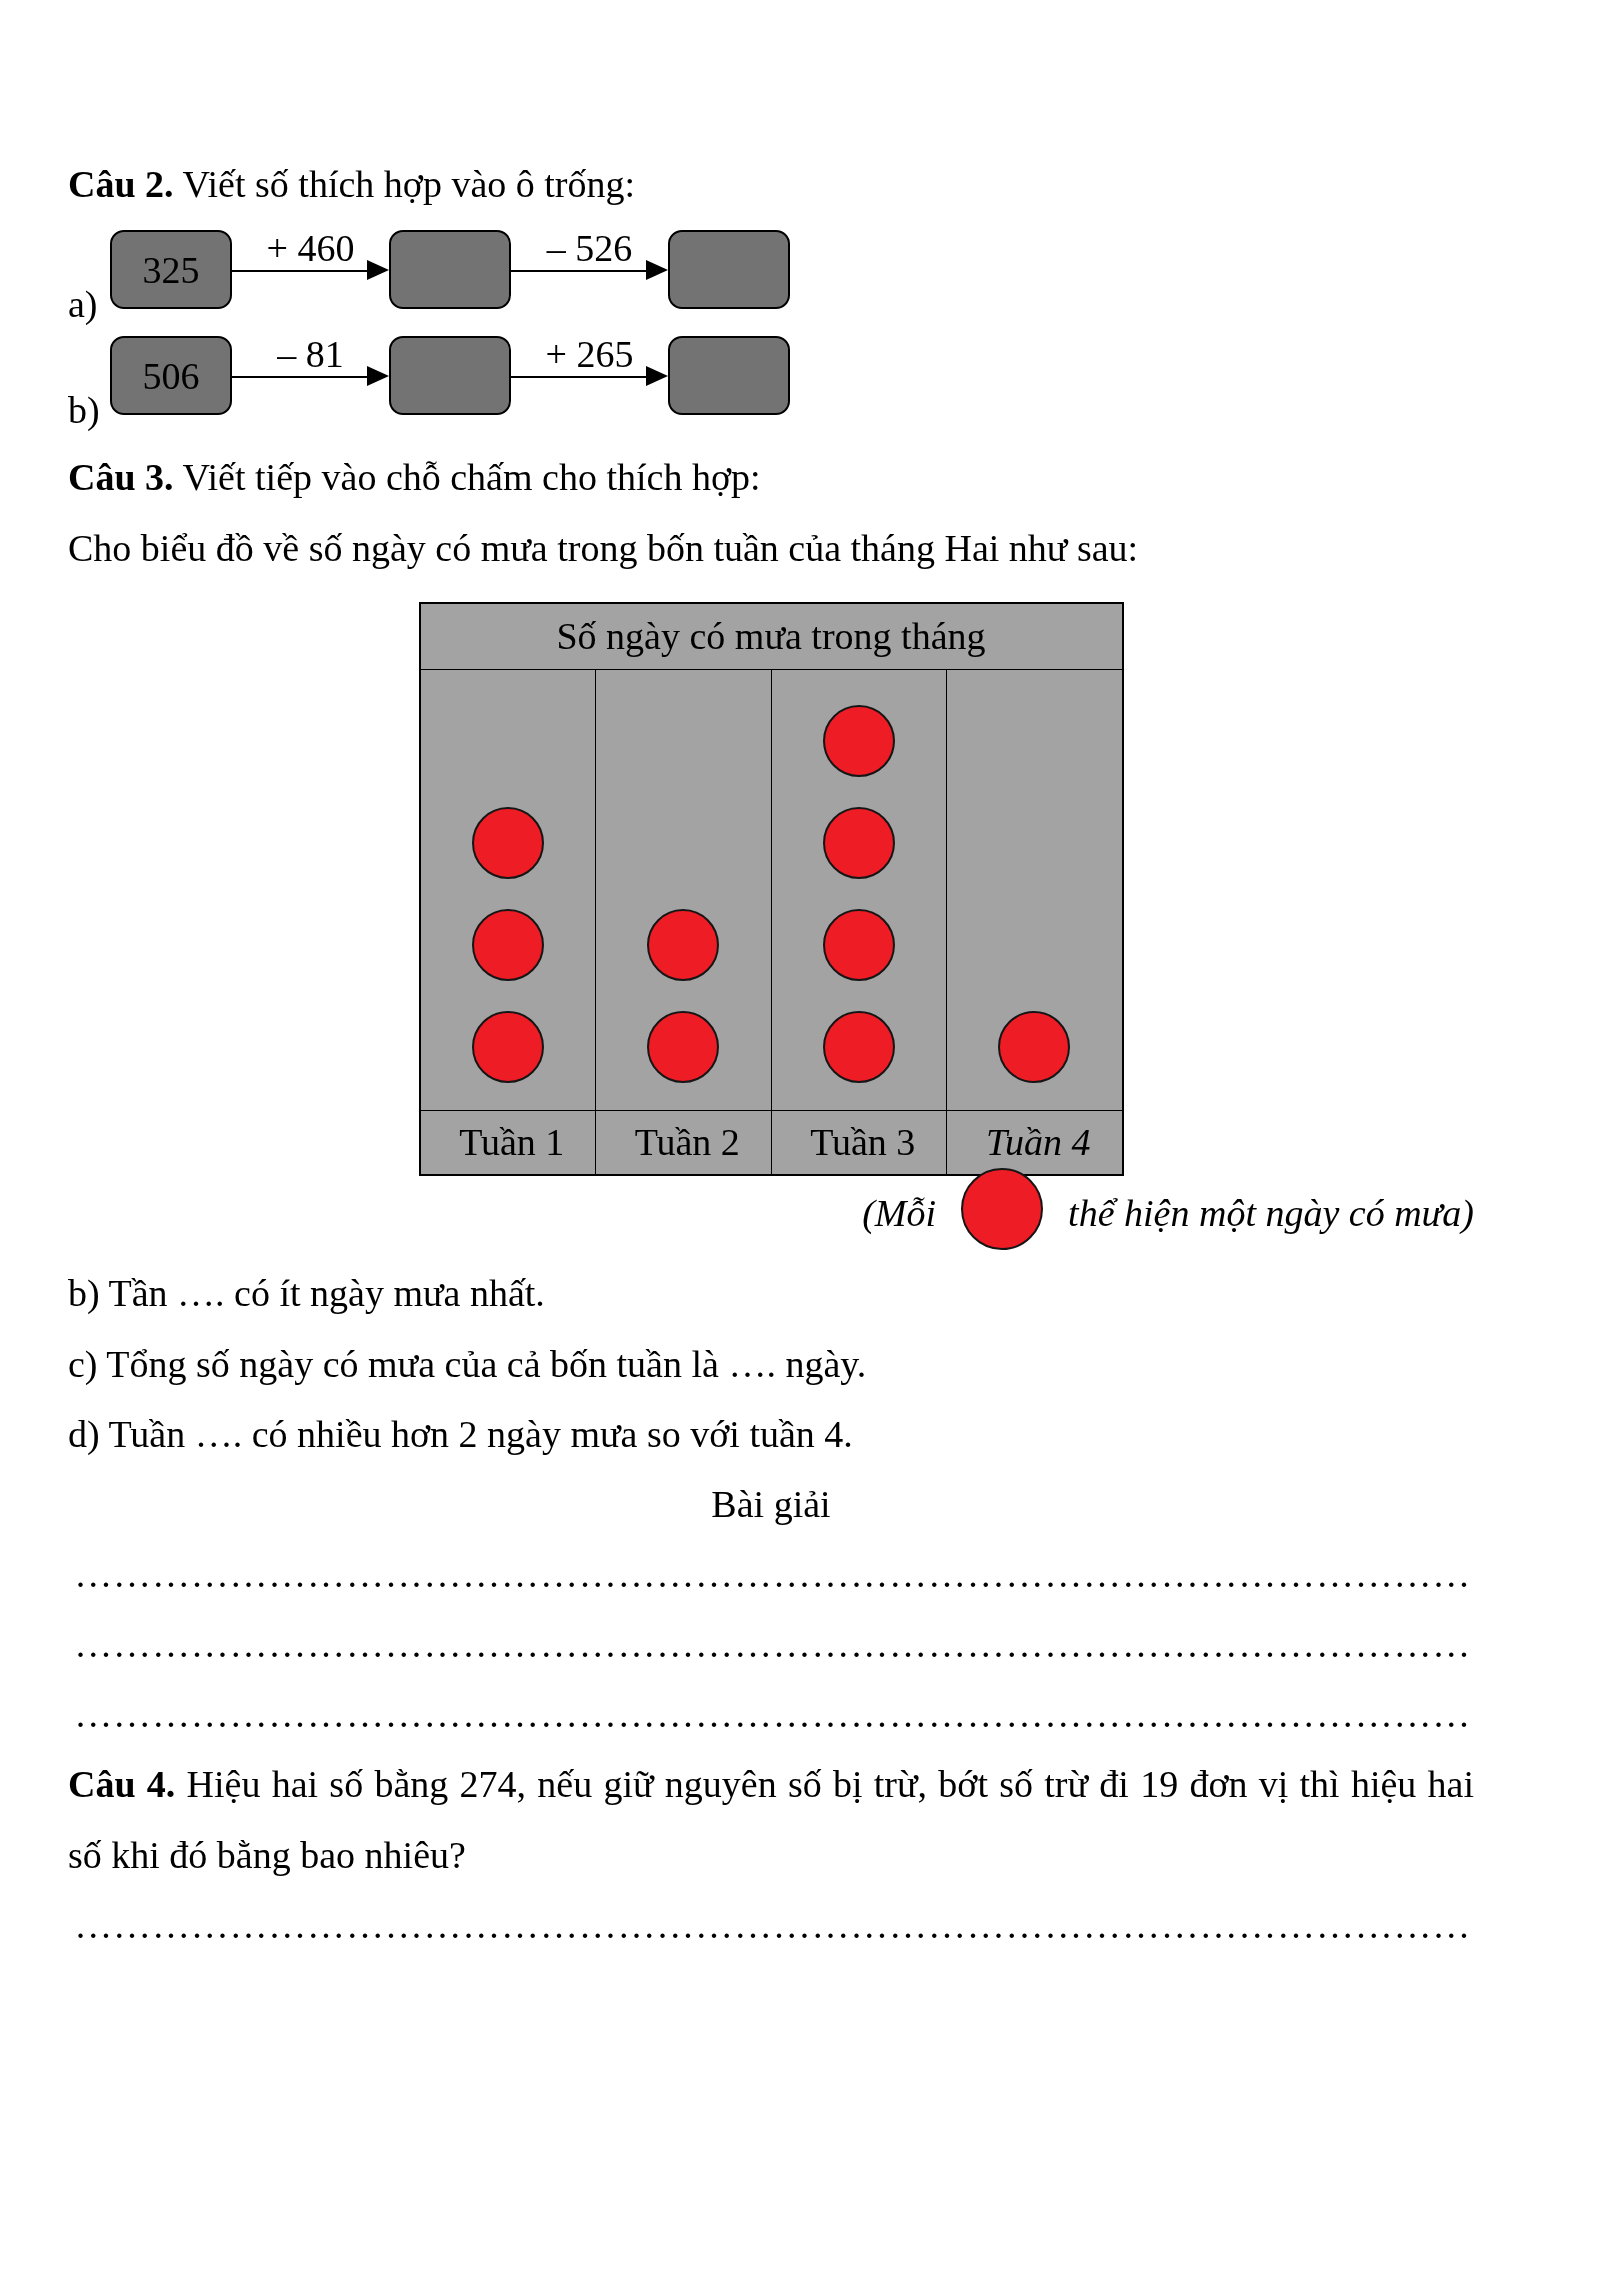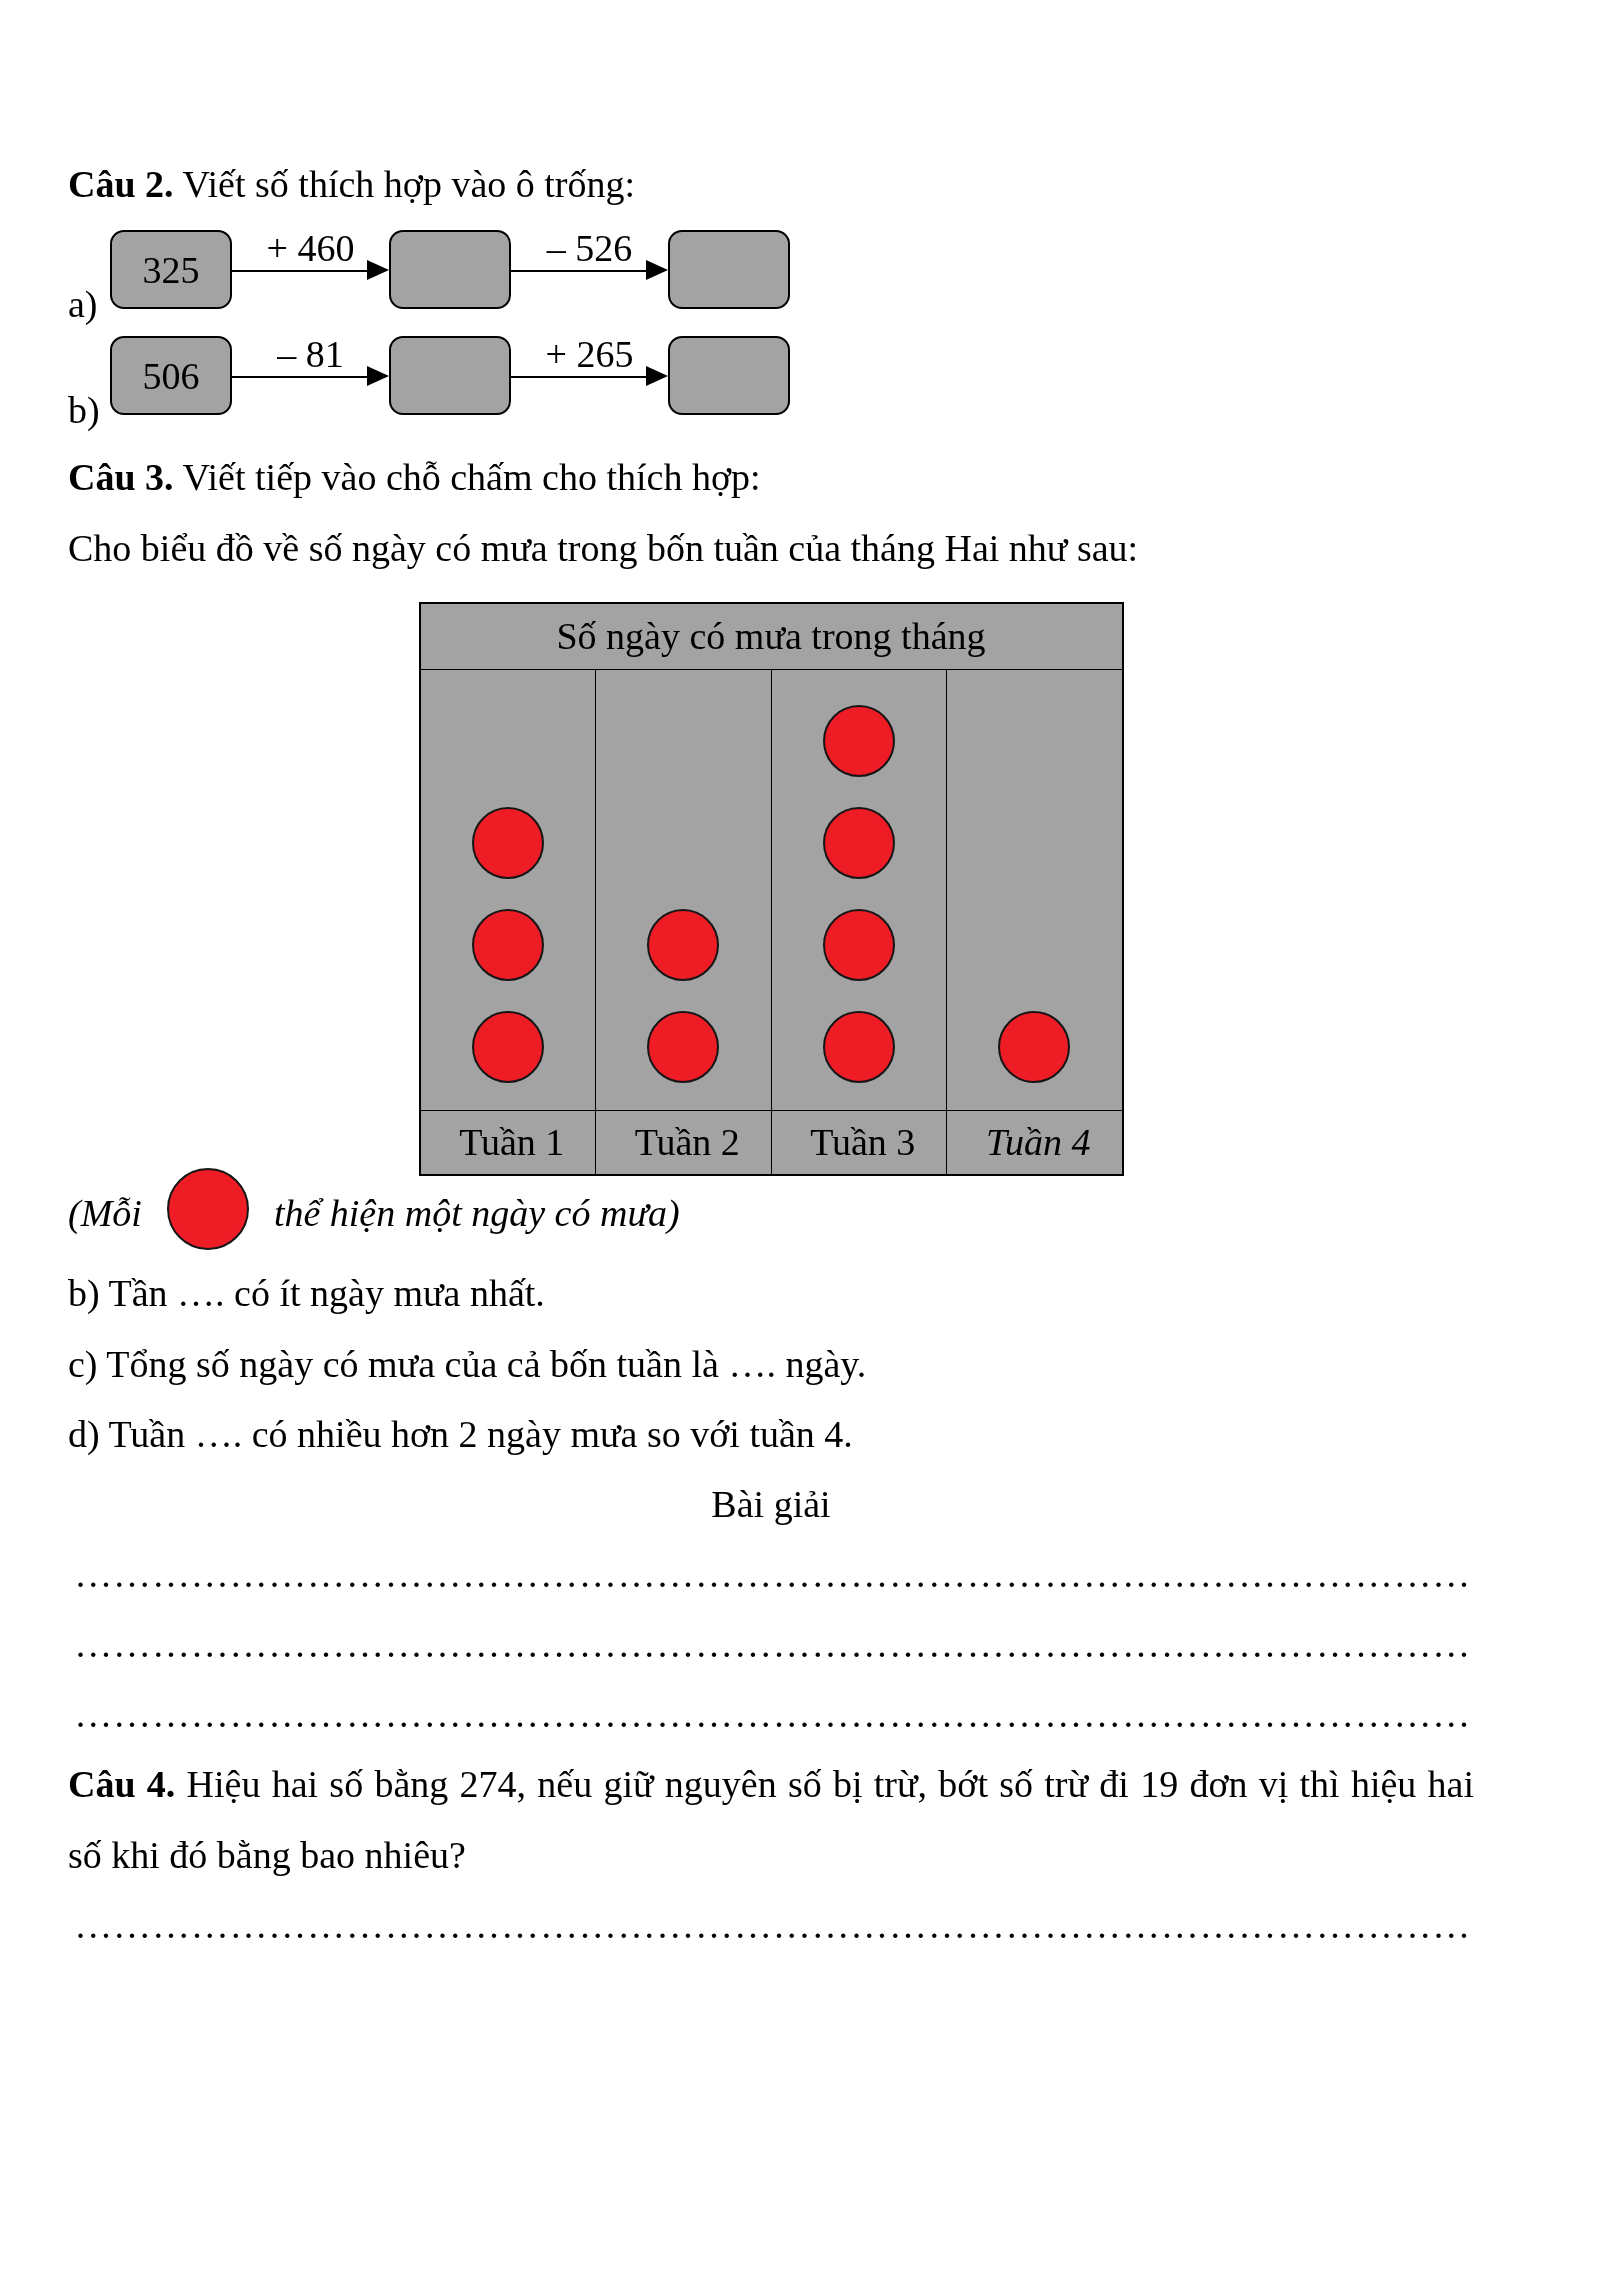--- a/index.html
+++ b/index.html
@@ -18,21 +18,21 @@
   p { margin: 0; }
   .bold { font-weight: bold; }
 
   
   .chain-row { display: flex; align-items: center; margin: 11px 0 27px 0; }
   .row-label { align-self: flex-end; margin-bottom: -14px; width: 42px; flex: none; line-height: 1; }
   .numbox {
     width: 118px; height: 75px; flex: none;
     border: 2.4px solid #000; border-radius: 14px;
     display: flex; align-items: center; justify-content: center;
-    line-height: 1; background: #a3a3a3;
+    line-height: 1; background: #737373;
   }
   .arrow { position: relative; width: 157px; height: 75px; flex: none; }
   .arrow-label {
     position: absolute; left: 0; right: 0; bottom: 50%;
     margin-bottom: 3.1px; text-align: center; line-height: 1;
   }
   .arrow-shaft { position: absolute; left: 0; right: 6.3px; top: 50%; border-top: 2.4px solid #000; }
   .arrow-head {
     position: absolute; right: 0; top: 50%; width: 0; height: 0;
     transform: translateY(-50%);
@@ -53,21 +53,21 @@
   .chart-col:last-child { border-right: 0; }
   .dot {
     width: 72px; height: 72px; flex: none; border-radius: 50%;
     background: var(--dot-red, #ee1c25); border: 2.4px solid #151515; box-sizing: border-box;
   }
   .chart-footer { display: flex; border-top: 1.6px solid #000; }
   .chart-cat { flex: 1 1 0; border-right: 1.6px solid #000; text-align: center; line-height: 1.5; padding: 3.1px 0; margin-left: 8px; }
   .chart-cat:last-child { border-right: 0; font-style: italic; }
 
   .legend {
-    display: flex; align-items: center; justify-content: flex-start;
+    display: flex; align-items: center; justify-content: flex-end;
     gap: 25px; font-style: italic; margin: 1.6px 0 7.9px 0;
   }
   .legend-dot {
     width: 82px; height: 82px; flex: none; border-radius: 50%;
     background: var(--dot-red, #ee1c25); border: 2.4px solid #151515;
     box-sizing: border-box; margin-top: -9.4px;
   }
   .legend span { line-height: 1.2; }
 
   .para { text-align: justify; }

